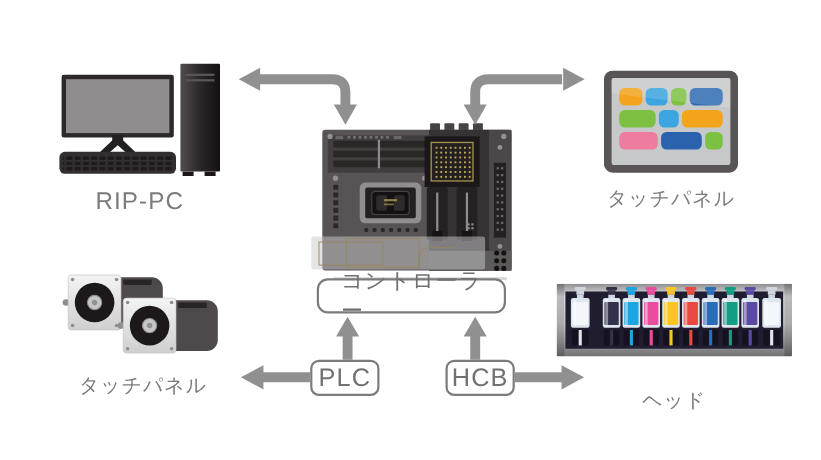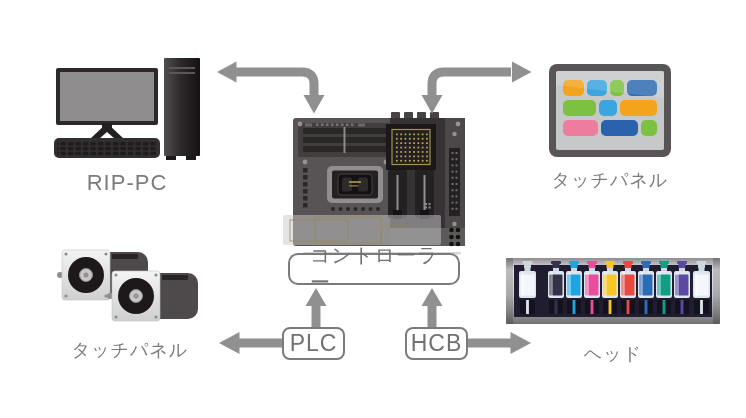--- a/index.html
+++ b/index.html
@@ -411,21 +411,21 @@
         <rect x="192" y="6" width="7" height="4" fill="#cdd5dd"></rect>
         <rect x="192.5" y="10" width="6" height="3.5" fill="#cfd8e2"></rect>
         <rect x="187" y="13" width="17" height="27" rx="2" fill="#dde5ee"></rect>
         <rect x="188.5" y="16.5" width="14" height="21" rx="1" fill="#f3f6fa"></rect>
         <rect x="189.2" y="14.5" width="2.6" height="24" fill="#ffffff" opacity="0.45"></rect>
         <rect x="188" y="42" width="5.61" height="14" fill="#15121f"></rect>
         <rect x="197.39" y="42" width="5.61" height="14" fill="#15121f"></rect>
         <rect x="194.1" y="42" width="2.8" height="14" fill="#dfe5eb"></rect>
       </g>
   </svg>
-  <div class="label" style="left:533px;top:342px;width:160px">ヘッド</div>
+  <div class="label" style="left:533px;top:352px;width:160px">ヘッド</div>
 
   <svg class="arrows" viewBox="0 0 746 418">
     <g>
       <path d="M236,72 H302 Q314,72 314,84 V96"></path>
       <polygon points="217,72 236.5,61.5 236.5,82.5"></polygon>
       <polygon points="314,113.5 303.5,95 324.5,95"></polygon>
     </g>
     <g>
       <path d="M432,96 V84 Q432,72 444,72 H511"></path>
       <polygon points="531.5,72 512,61.5 512,82.5"></polygon>

